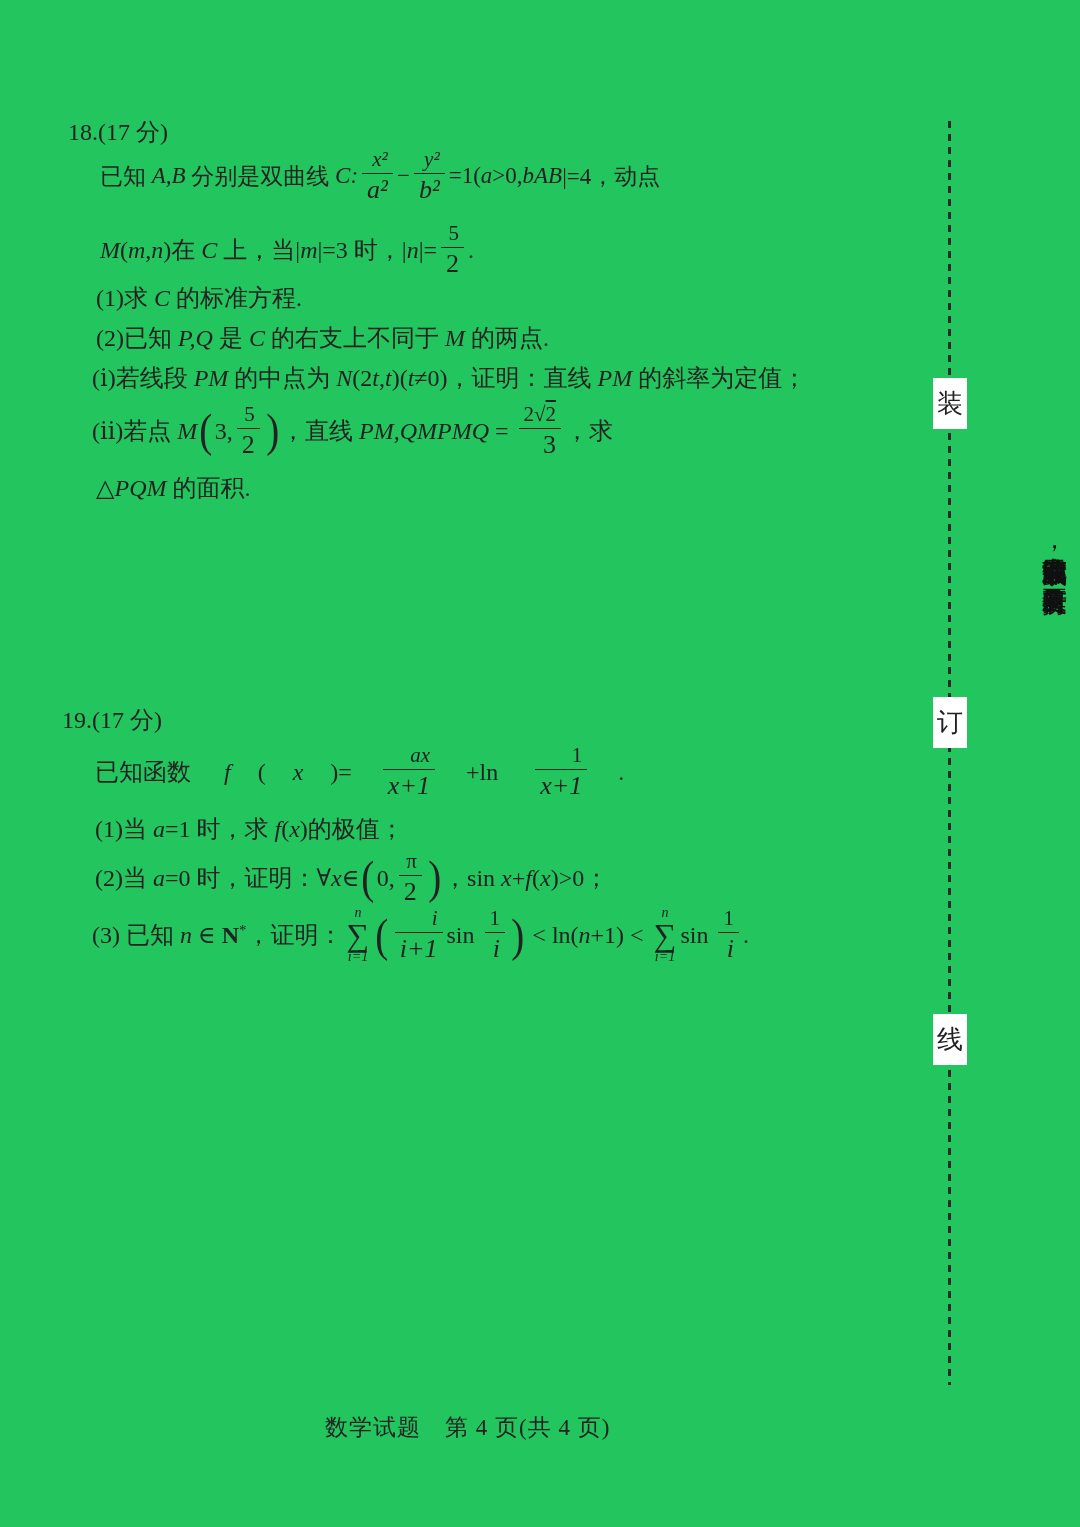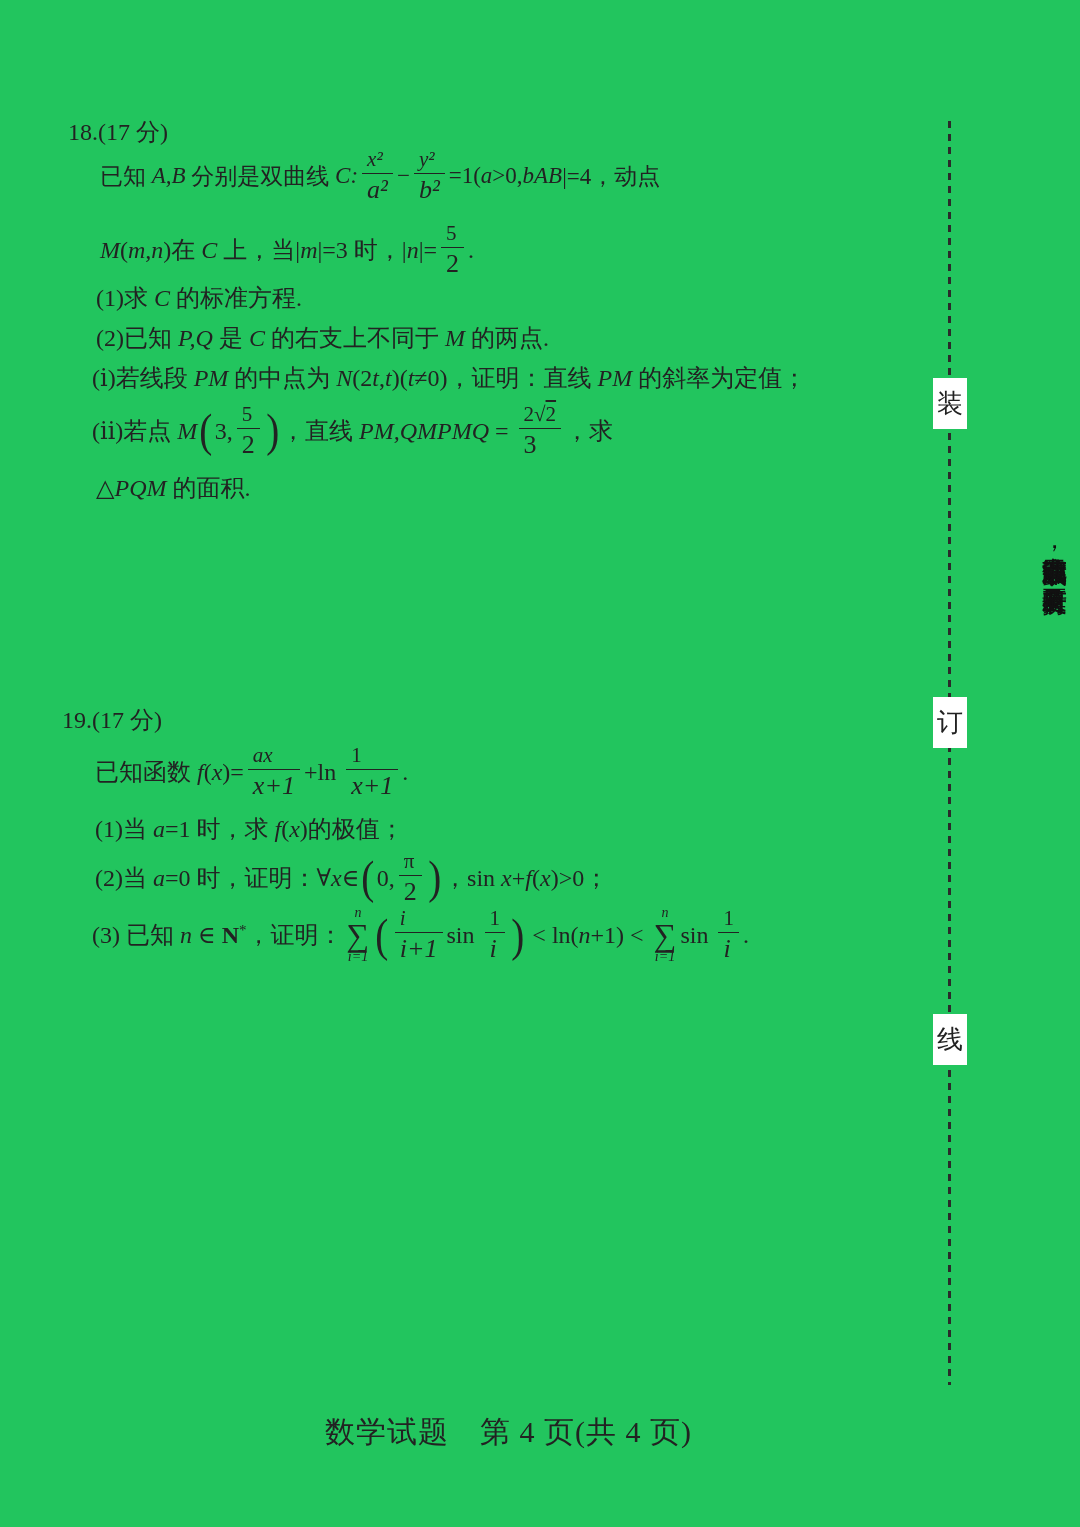--- a/index.html
+++ b/index.html
@@ -9,21 +9,21 @@
     font-family:"Liberation Serif","DejaVu Serif",serif;
     overflow:hidden;
   }
   .line {
     position:absolute; display:flex; align-items:center;
     font-size:24px; white-space:nowrap; color:#222;
   }
   .line span { white-space:pre; }
   .it { font-style:italic; }
   .bf { font-weight:bold; }
-  .frac { display:inline-block; text-align:left; line-height:1; margin:0 4px; }
+  .frac { display:inline-block; text-align:right; line-height:1; margin:0 4px; }
   .frac .num { display:block; font-size:21px; padding:2px 5px 3px; border-bottom:1.5px solid #222; }
   .frac .den { display:block; font-size:26px; padding:3px 5px 2px; }
   .bigp { font-size:46px; line-height:0.9; font-weight:300; transform:scaleX(0.85); margin:0 1px; }
   .sum { display:inline-flex; flex-direction:column; align-items:center; line-height:1; margin:0 4px; }
   .sum .lim { font-size:14px; font-style:italic; line-height:1; }
   .sum .sigma { font-size:32px; line-height:0.95; }
   .ov { text-decoration:overline; }
   .nstar { display:inline-block; line-height:1; }
   .supstar { font-size:15px; position:relative; top:-8px; }
   .dashline {
@@ -31,21 +31,21 @@
     background:repeating-linear-gradient(to bottom,#2b2b2b 0 7px,transparent 7px 13px);
   }
   .bindchar {
     position:absolute; left:933px; width:34px; text-align:center;
     font-size:26px; background:#ffffff; padding:8px 0; color:#222;
   }
   .notice {
     position:absolute; left:1038px; top:537px;
     writing-mode:vertical-rl; font-size:25px; letter-spacing:0.5px; color:#111;
   }
-  .footer { position:absolute; left:325px; top:1412px; font-size:30px; letter-spacing:1px; color:#222; }
+  .footer { position:absolute; left:325px; top:1412px; font-size:23px; letter-spacing:1px; color:#222; }
 </style>
 </head>
 <body>
 
 <div class="page">
 
   <div class="line" style="left:68px; top:116px;">
     <span>18.(17 分)</span>
   </div>
 
@@ -130,21 +130,21 @@
   <div class="line" style="left:96px; top:472px;">
     <span>△</span>
       <span class="it">PQM</span>
       <span> 的面积.</span>
   </div>
 
   <div class="line" style="left:62px; top:704px;">
     <span>19.(17 分)</span>
   </div>
 
-  <div class="line" style="left:95px; top:743px;">
+  <div class="line" style="left:95px; top:743px;gap:27px;">
     <span>已知函数 </span>
       <span class="it">f</span>
       <span>(</span>
       <span class="it">x</span>
       <span>)=</span>
       <span class="frac"><span class="num it">ax</span><span class="den it">x+1</span></span>
       <span>+ln </span>
       <span class="frac"><span class="num">1</span><span class="den it">x+1</span></span>
       <span>.</span>
   </div>

